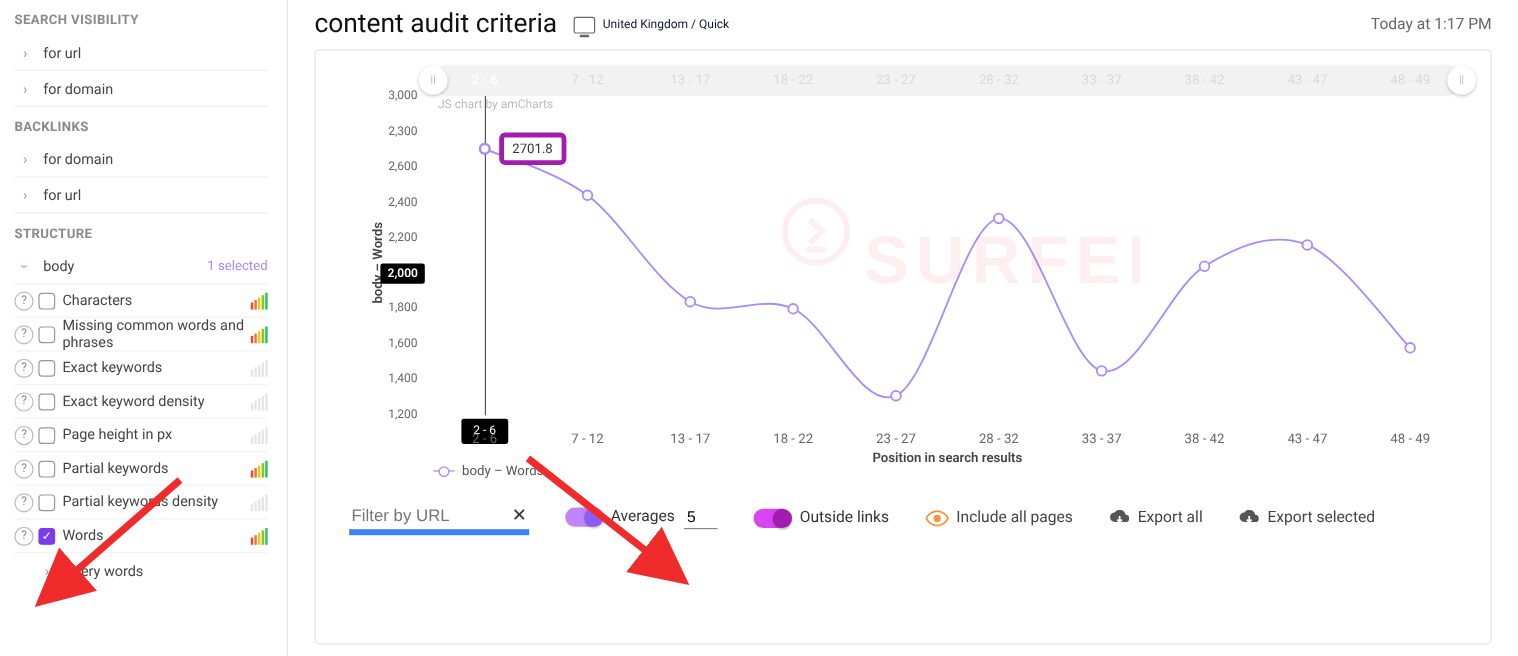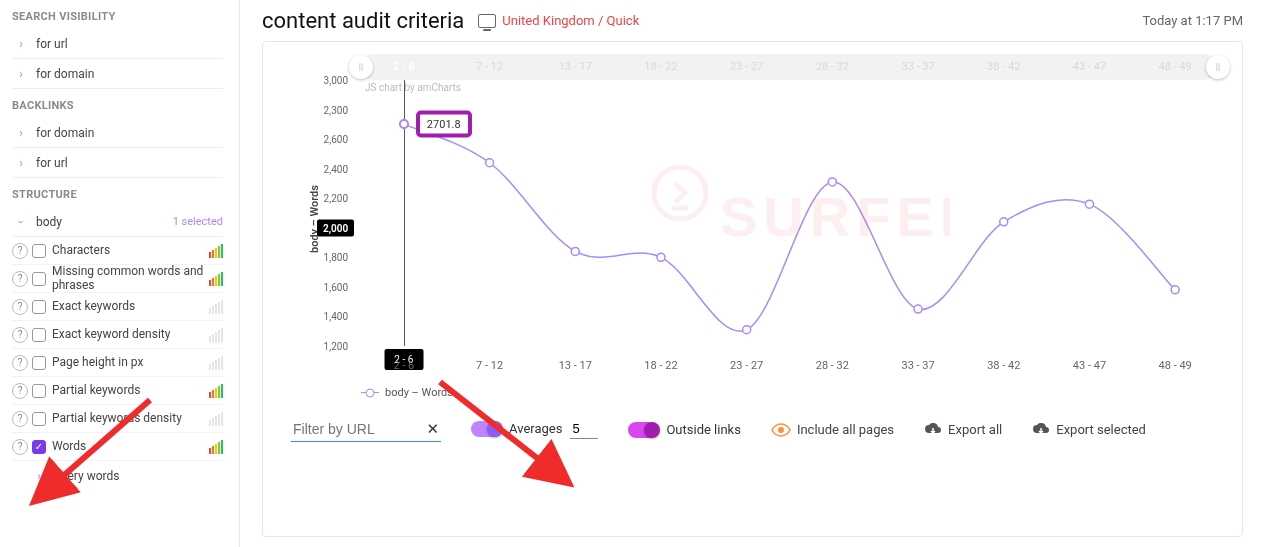--- a/index.html
+++ b/index.html
@@ -22,21 +22,21 @@
   .side-sub .bars span { width:2px; background:#ddd; }
   .bars .b1{height:6px}.bars .b2{height:8px}.bars .b3{height:10px}.bars .b4{height:12px}.bars .b5{height:14px}
   .bars.c1 .b1{background:#ef4444}.bars.c1 .b2{background:#f97316}.bars.c1 .b3{background:#fbbf24}.bars.c1 .b4{background:#84cc16}.bars.c1 .b5{background:#22c55e}
   .bars.dim span{background:#e5e5e5}
   
   .main { flex:1; padding:8px 22px 10px 22px; display:flex; flex-direction:column; }
   .top-row { display:flex; align-items:center; margin-bottom:8px; }
   .title { font-size:22px; font-weight:400; color:#111; margin-right:14px; }
   .device-icon { width:18px; height:14px; border:1.5px solid #666; border-radius:2px; position:relative; margin-right:6px; }
   .device-icon::after { content:""; position:absolute; left:4px; right:4px; bottom:-4px; height:2px; background:#666; border-radius:1px;}
-  .subtitle { color:#ef4444; font-size:13px; }
+  .subtitle { color:#0f172a; font-size:10px; }
   .timestamp { margin-left:auto; color:#666; font-size:13px; }
   .card { border:1px solid #e5e5e5; border-radius:4px; padding:12px 24px 10px 10px; position:relative; flex:1; display:flex; flex-direction:column; background:#fff; }
   
   .chart-wrap { position:relative; height:330px; }
   .chart-header { position:absolute; left:88px; right:0; top:0; height:26px; background:#f2f2f2; border-radius:13px; display:flex; }
   .chart-header .hcell { flex:1; text-align:center; font-size:11px; color:#d8d8d8; line-height:26px; }
   .chart-header .hcell.active { color:#fff; font-weight:600; }
   .handle { position:absolute; top:1px; width:24px; height:24px; border-radius:50%; background:#fff; box-shadow:0 1px 3px rgba(0,0,0,.25); display:flex; align-items:center; justify-content:center; color:#bbb; font-size:9px; cursor:grab; }
   .handle.left { left:88px; transform:translateX(-50%);}
   .handle.right { right:0; transform:translateX(50%);}
@@ -56,21 +56,21 @@
   .tooltip-box { position:absolute; border:4px solid #a21caf; background:#fff; color:#333; font-size:11px; padding:3px 7px; border-radius:5px; transform:translateY(-50%); }
   .cursor-line { position:absolute; width:1px; background:#555; top:0; bottom:0; }
   .y-cursor { position:absolute; left:-44px; transform:translateY(-50%); background:#000; color:#fff; font-size:10px; font-weight:600; padding:3px 6px; border-radius:2px; }
   .y-cursor::after { content:""; position:absolute; right:-5px; top:50%; transform:translateY(-50%); border:5px solid transparent; border-left-color:#000; }
   .x-cursor { position:absolute; bottom:-24px; transform:translateX(-50%); background:#000; color:#fff; font-size:10px; padding:5px 10px; border-radius:2px; }
   .credit { position:absolute; left:4px; top:2px; font-size:10px; color:#bbb; }
   .watermark { position:absolute; left:50%; top:52%; transform:translate(-50%,-50%); pointer-events:none; opacity:.08; }
   .watermark .txt { font-size:56px; font-weight:800; letter-spacing:6px; fill:#ef4444; font-family:sans-serif;}
   
   .controls { display:flex; align-items:center; gap:30px; margin-top:14px; padding:4px 18px 0 18px; }
-  .filter-input { border:none; border-bottom:1px solid #3b82f6; padding:4px 22px 4px 2px; width:150px; font-size:14px; color:#888; outline:none; }
+  .filter-input { border:none; border-bottom:5px solid #3b82f6; padding:4px 22px 4px 2px; width:150px; font-size:14px; color:#888; outline:none; }
   .filter-wrap { position:relative; }
   .filter-wrap .clear { position:absolute; right:2px; top:3px; cursor:pointer; font-size:15px; color:#333; }
   .toggle-wrap { display:flex; align-items:flex-start; gap:8px; }
   .toggle { width:30px; height:16px; border-radius:10px; position:relative; cursor:pointer; }
   .toggle.on { background:#c084fc; }
   .toggle.on2 { background:#d946ef; }
   .toggle .knob { position:absolute; width:16px; height:16px; background:#8b5cf6; border-radius:50%; top:0; right:-2px; box-shadow:0 1px 2px rgba(0,0,0,.3); }
   .toggle.on2 .knob { background:#a21caf; }
   .avg-input { width:28px; border:none; border-bottom:1px solid #888; font-size:13px; text-align:left; outline:none; padding:0 0 2px 2px; }
   .ctrl-item { display:flex; align-items:center; gap:6px; font-size:13px; color:#444; cursor:pointer; }
@@ -279,20 +279,21 @@
             <div class="xcell">7 - 12</div>
             <div class="xcell">13 - 17</div>
             <div class="xcell">18 - 22</div>
             <div class="xcell">23 - 27</div>
             <div class="xcell">28 - 32</div>
             <div class="xcell">33 - 37</div>
             <div class="xcell">38 - 42</div>
             <div class="xcell">43 - 47</div>
             <div class="xcell">48 - 49</div>
           </div>
+        <div class="xlabel">Position in search results</div>
       </div>
       <div class="legend">
         <span class="marker"></span>
         <span>body – Words</span>
       </div>
 
       <div class="controls">
         <div class="filter-wrap">
           <input class="filter-input" placeholder="Filter by URL" style="">
           <span class="clear">✕</span>

